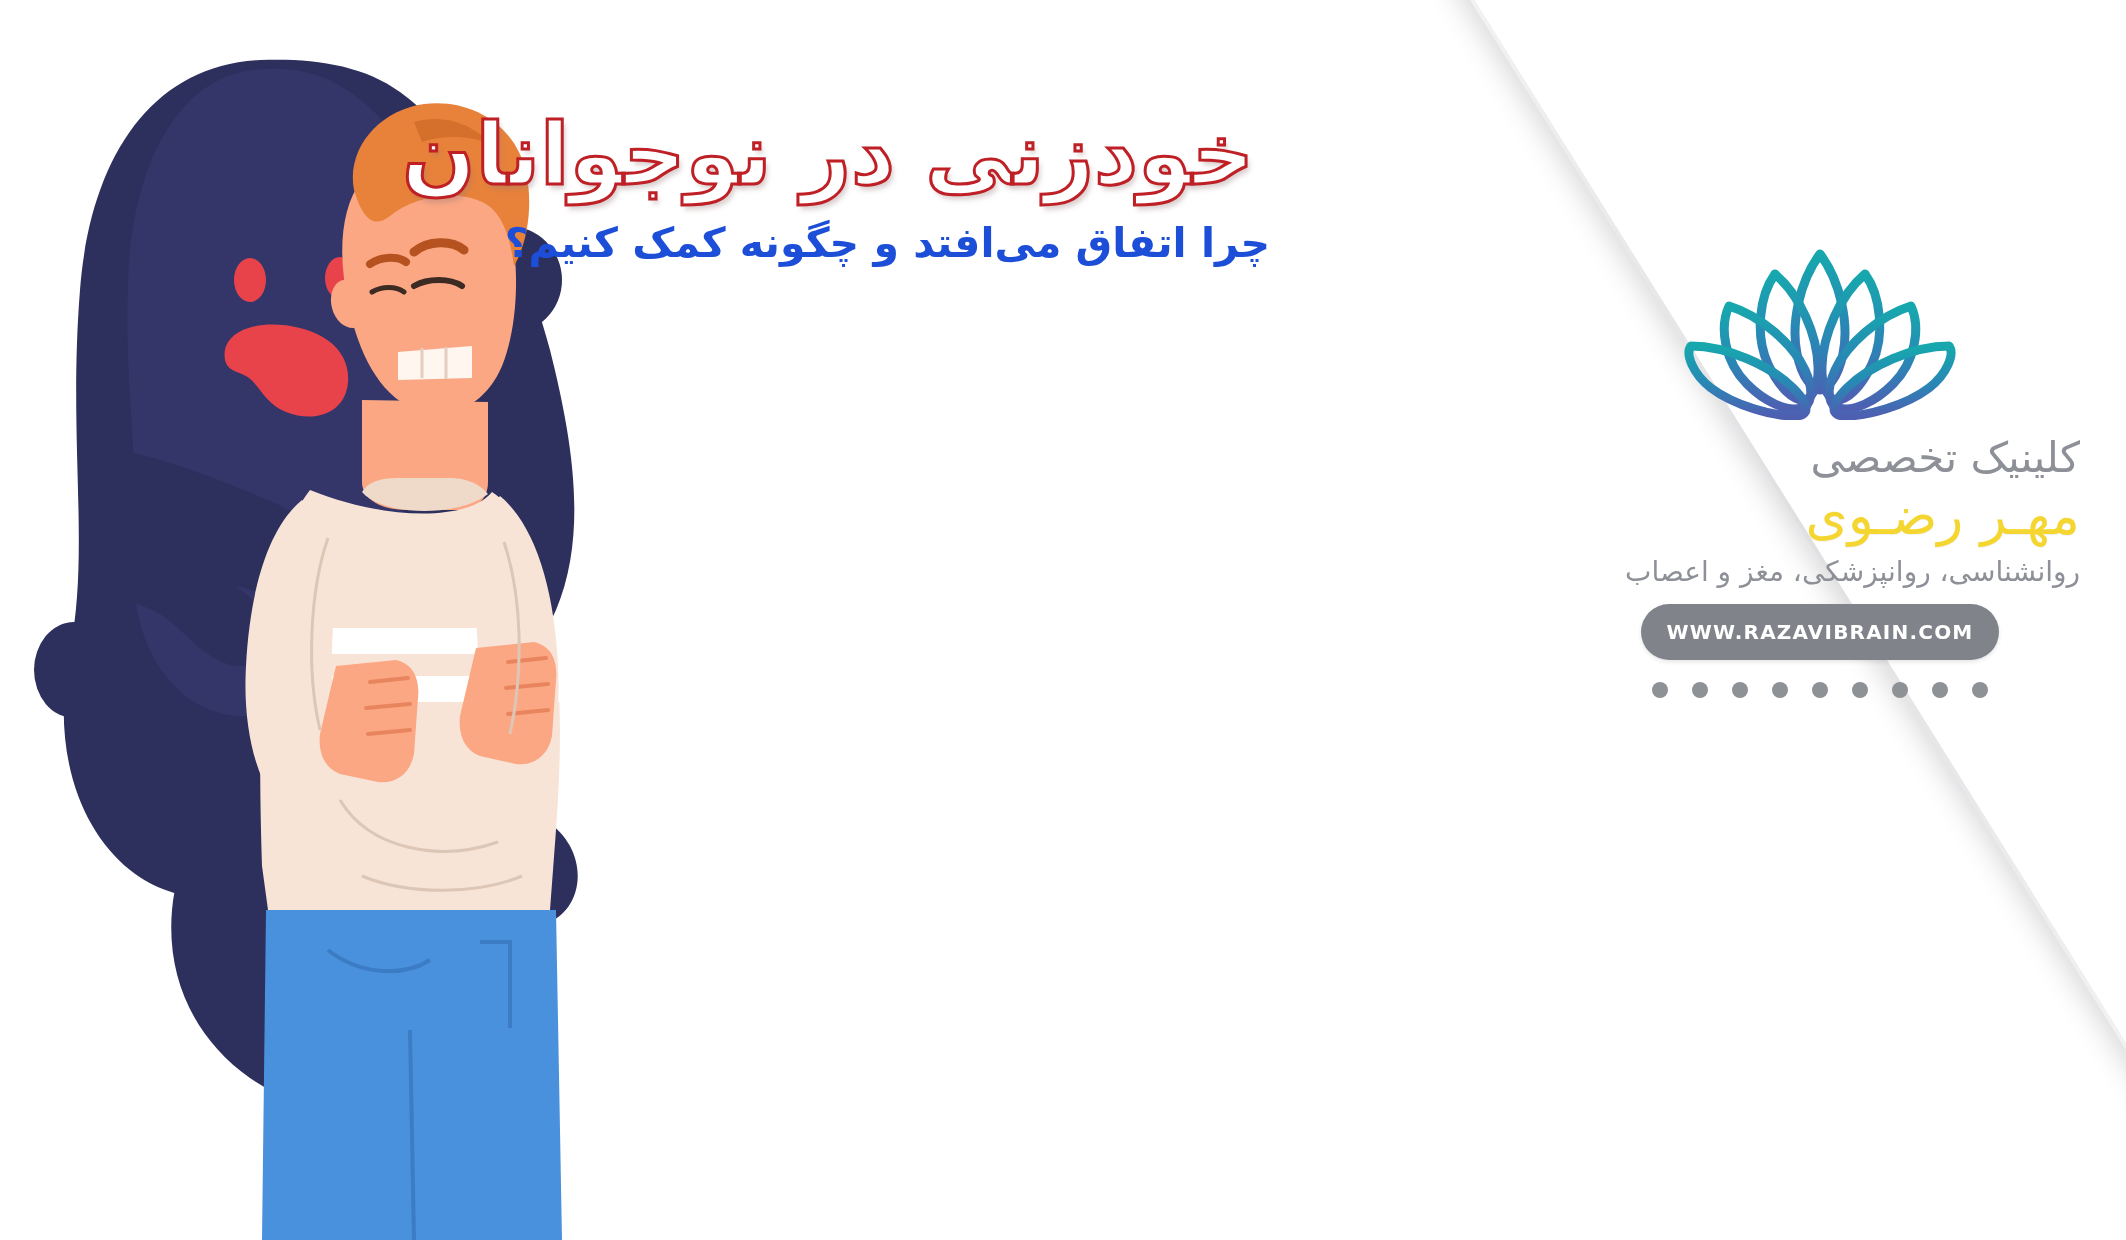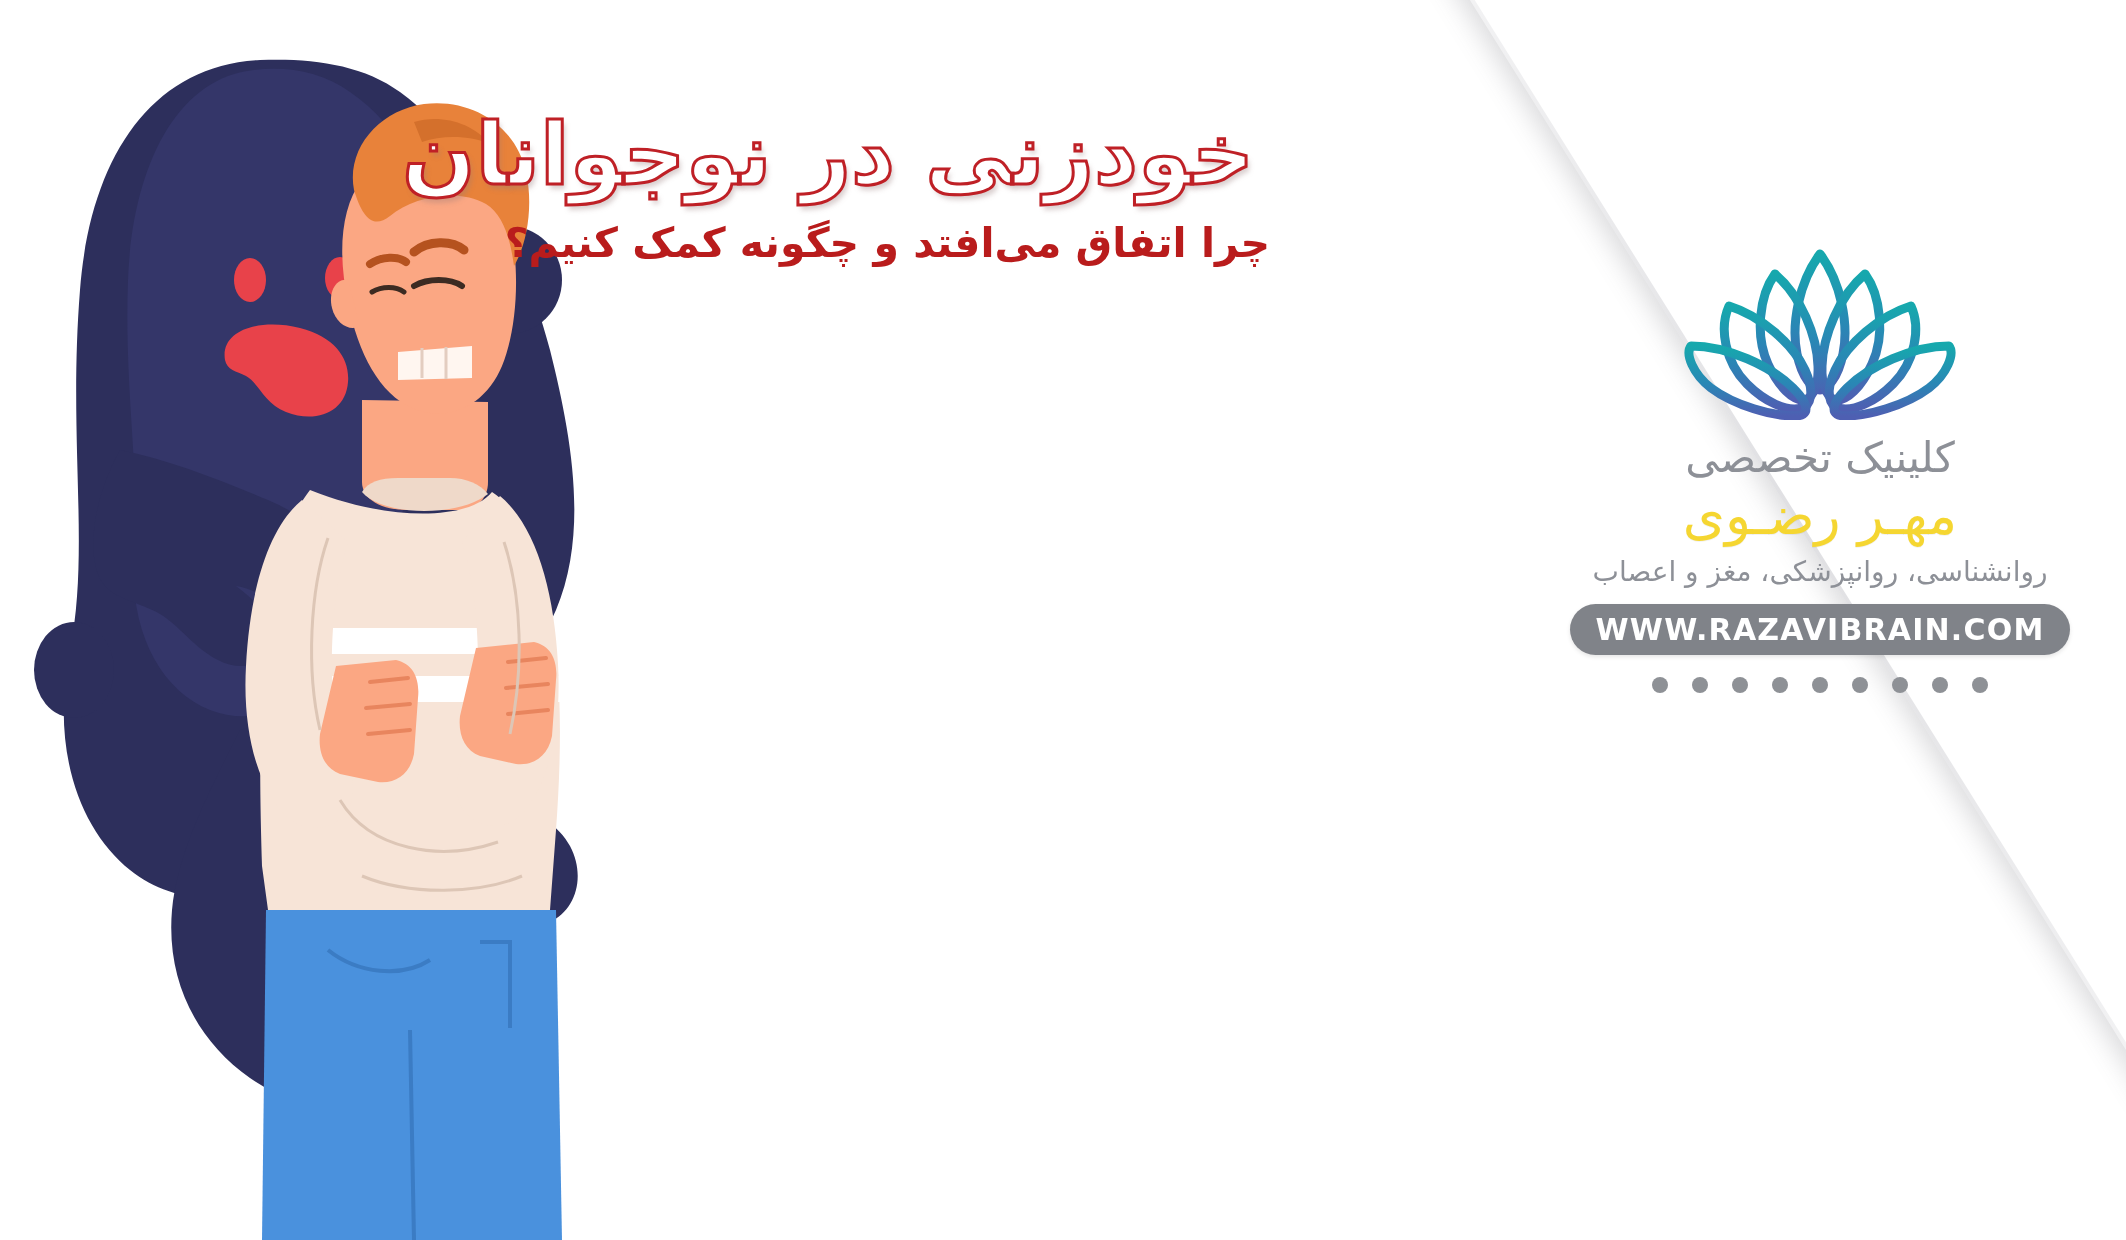--- a/index.html
+++ b/index.html
@@ -62,33 +62,33 @@
     color:#ffffff;
     -webkit-text-stroke:3px #bf2026;
     text-shadow:3px 5px 5px rgba(150,120,120,.35);
     margin:16px;
     white-space:nowrap;
   }
   .title-sub{
     font-family:"DejaVu Sans","Liberation Sans",sans-serif;
     font-size:41px;
     font-weight:700;
-    color:#b91c1c;
+    color:#1d4ed8;
     margin:7px 0 0 0;
     line-height:1.25;
     white-space:nowrap;
   }
 
   
   .brand{
     position:absolute;
     left:1560px;
     top:240px;
     width:520px;
-    text-align:center;
+    text-align:right;
     z-index:5;
     direction:rtl;
   }
   .logo-mark{
     width:330px;
     height:180px;
     margin:0 auto 14px auto;
     display:block;
   }
   .brand-line1{
@@ -113,22 +113,22 @@
     color:#8d9097;
     font-weight:400;
     margin:9px 0 0 0;
     line-height:1.2;
   }
   .pill{
     display:block;
     margin:16px auto 2px auto;
     background:#808389;
     border-radius:40px;
-    padding:8px 26px;
-    font-size:30px;
+    padding:16px 26px;
+    font-size:20px;
     font-weight:700;
     letter-spacing:1.2px;
     box-shadow:0 2px 4px rgba(0,0,0,.10);
     white-space:nowrap;
   }
   .pill-url{color:#ffffff;width:fit-content;}
   .pill-phone{color:#f6de3c;width:fit-content;letter-spacing:3px;}
   .dots{
     display:flex;
     justify-content:center;

